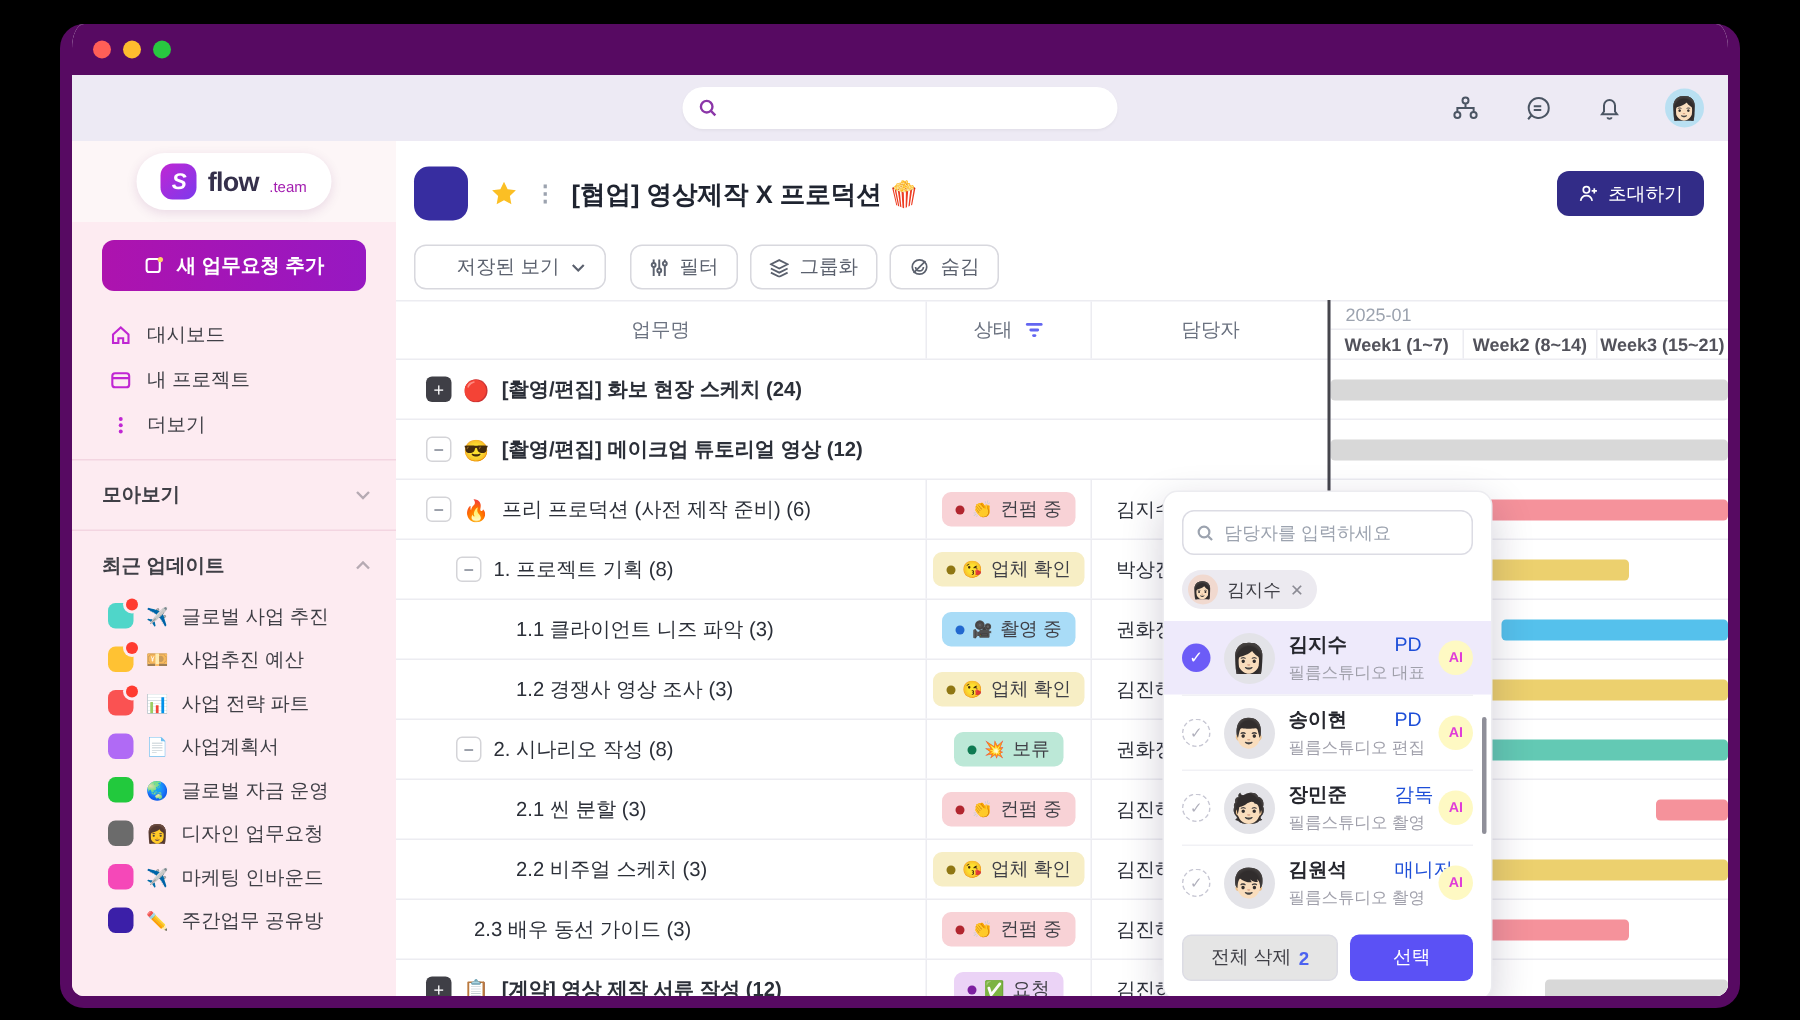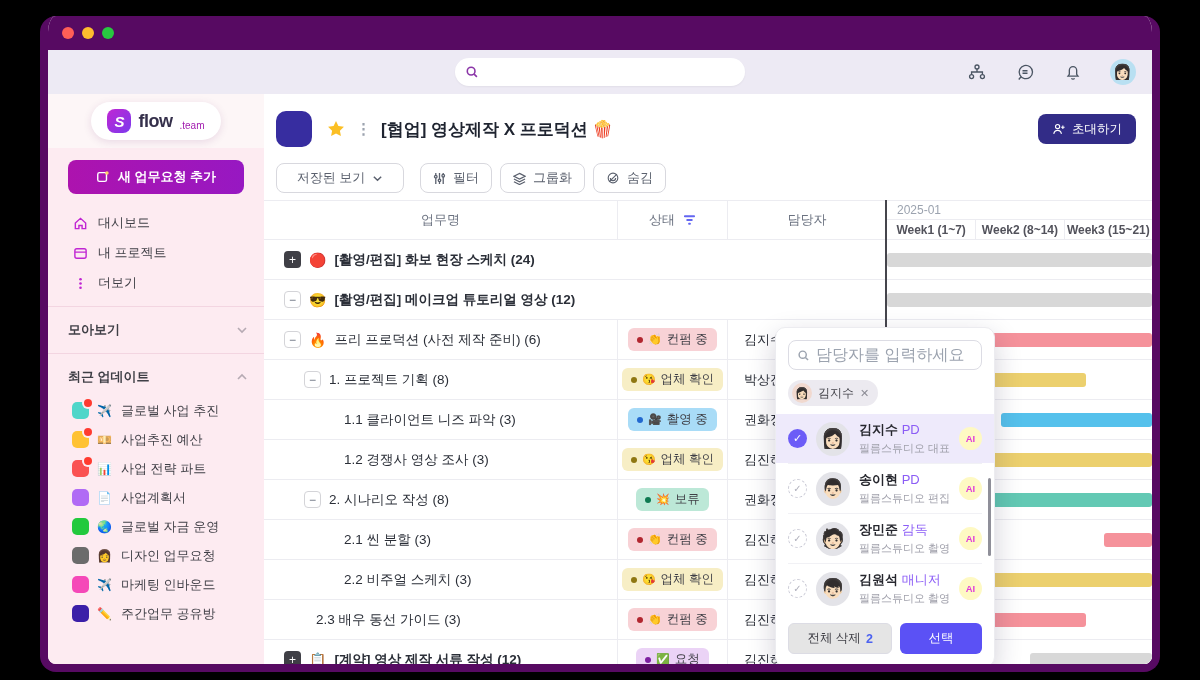--- a/index.html
+++ b/index.html
@@ -50,21 +50,21 @@
   .proj-header { display:flex; align-items:center; padding:14px 16px 0 12px; gap:8px; height:56px; }
   .proj-square { width:36px; height:36px; border-radius:10px; background:#372da0; }
   .star { color:#fbbf24; font-size:20px; margin-left:6px; }
   .hdots { color:#9ca3af; font-size:15px; font-weight:bold; letter-spacing:0; margin:0 2px; }
   .proj-title { font-size:17px; font-weight:bold; color:#1f2430; }
   .invite-btn { margin-left:auto; height:30px; background:#322c87; color:#fff; border:none; border-radius:8px; font-size:12.5px;
     display:flex; align-items:center; gap:6px; padding:0 14px; cursor:pointer; }
   .toolbar { display:flex; align-items:center; gap:8px; padding:12px 16px 0 12px; height:44px; }
   .tbtn { height:30px; border:1px solid #d8d8de; background:#fff; border-radius:8px; color:#5b616e; font-size:13px;
     display:flex; align-items:center; gap:7px; padding:0 12px; cursor:pointer; }
-  .tbtn.saved { margin-right:8px; min-width:128px; justify-content:center; }
+  .tbtn.saved { margin-right:8px; min-width:128px; justify-content:flex-end; }
 
   
   .table-area { margin-top:6px; position:relative; }
   .thead { display:flex; height:40px; border-top:1px solid #ececf1; border-bottom:1px solid #ececf1; font-size:13px; color:#6b7280;justify-content:space-between; }
   .th { display:flex; align-items:center; justify-content:center; }
   .th.name { width:353px; }
   .th.status { width:110px; border-left:1px solid #ececf1; gap:8px; }
   .th.assignee { width:159px; border-left:1px solid #ececf1; }
   .gantt-head { width:266px; display:flex; flex-direction:column; border-left:1px solid #ececf1; }
   .g-month { height:19px; font-size:12px; color:#9ca3af; padding:2px 0 0 10px; border-bottom:1px solid #ececf1; }
@@ -88,36 +88,36 @@
   .badge { display:inline-flex; align-items:center; gap:5px; border-radius:6px; padding:3px 9px; font-size:12.5px; color:#3f3f46; white-space:nowrap; }
   .badge .bdot { width:6px; height:6px; border-radius:50%; }
   .badge .bemoji { font-size:11px; }
   .gbar { position:absolute; top:13px; height:14px; border-radius:3px; }
   .gantt-divider { position:absolute; left:621px; top:106px; bottom:0; width:2px; background:#45454c; z-index:5; }
 
   
   .popup { position:absolute; left:727px; top:277px; width:220px; background:#fff; border:1px solid #ececf0;
     border-radius:10px; box-shadow:0 10px 28px rgba(30,20,60,.2); z-index:50; padding:12px; }
   .p-search { height:30px; border:1px solid #dcdce4; border-radius:8px; display:flex; align-items:center; padding:0 8px; gap:6px; }
-  .p-search input { border:none; outline:none; flex:1; font-size:16px; min-width:0; }
+  .p-search input { border:none; outline:none; flex:1; font-size:12px; min-width:0; }
   .p-search input::placeholder { color:#9ca3af; }
   .chip { margin-top:10px; display:inline-flex; align-items:center; gap:6px; background:#eceaf0; border-radius:14px; padding:3px 9px 3px 4px; font-size:12px; color:#3f3f46; }
   .chip .c-avatar { width:20px; height:20px; border-radius:50%; background:#f1d9cf; display:flex; align-items:center; justify-content:center; font-size:11px; overflow:hidden; }
   .chip .c-x { color:#8b8b94; font-size:11px; cursor:pointer; }
   .p-list { margin-top:8px; position:relative; }
   .pmember { display:flex; align-items:center; gap:9px; padding:7px 0; border-top:1px solid #f1f1f5; cursor:pointer; }
   .pmember:first-child { border-top:none; }
   .pmember.selected { background:#eeeafb; margin:0 -12px; padding:7px 12px; border-top:none; }
   .pm-check { width:19px; height:19px; border-radius:50%; display:flex; align-items:center; justify-content:center; font-size:11px; flex-shrink:0; }
   .pm-check.on { background:#6c5cf7; color:#fff; }
   .pm-check.off { border:1.4px dashed #c8c8d4; color:#b0b0bc; font-size:10px; }
   .pm-avatar { width:34px; height:34px; border-radius:50%; background:#e3e3e8; display:flex; align-items:center; justify-content:center; font-size:19px; overflow:hidden; flex-shrink:0; }
   .pm-texts { flex:1; min-width:0; }
   .pm-name { font-size:13px; color:#26272e; font-weight:bold; white-space:nowrap; }
-  .pm-name .role { font-weight:normal; color:#8b5cf6; }
+  .pm-name .role { font-weight:normal; color:#1d4ed8;margin-left:28px; }
   .pm-sub { font-size:11px; color:#a0a0ab; margin-top:2px; white-space:nowrap; }
   .ai-badge { width:23px; height:23px; border-radius:50%; background:#fef9c3; color:#e03cd8; font-size:9.5px; font-weight:bold;
     display:flex; align-items:center; justify-content:center; flex-shrink:0; cursor:pointer; }
   .p-footer { display:flex; gap:8px; margin-top:10px; }
   .pf-btn { height:31px; border-radius:6px; font-size:12.5px; display:flex; align-items:center; justify-content:center; cursor:pointer; }
   .pf-clear { flex:1.25; background:#e5e5e5; border:1px solid #dcdce4; color:#3f3f46; gap:5px; }
   .pf-clear .cnt { color:#4c62f0; font-weight:bold; }
   .pf-select { flex:1; background:#5b51f5; border:none; color:#fff; }
   .p-scrollbar { position:absolute; right:-9px; top:64px; width:3px; height:78px; background:#8f8f99; border-radius:2px; }
 

